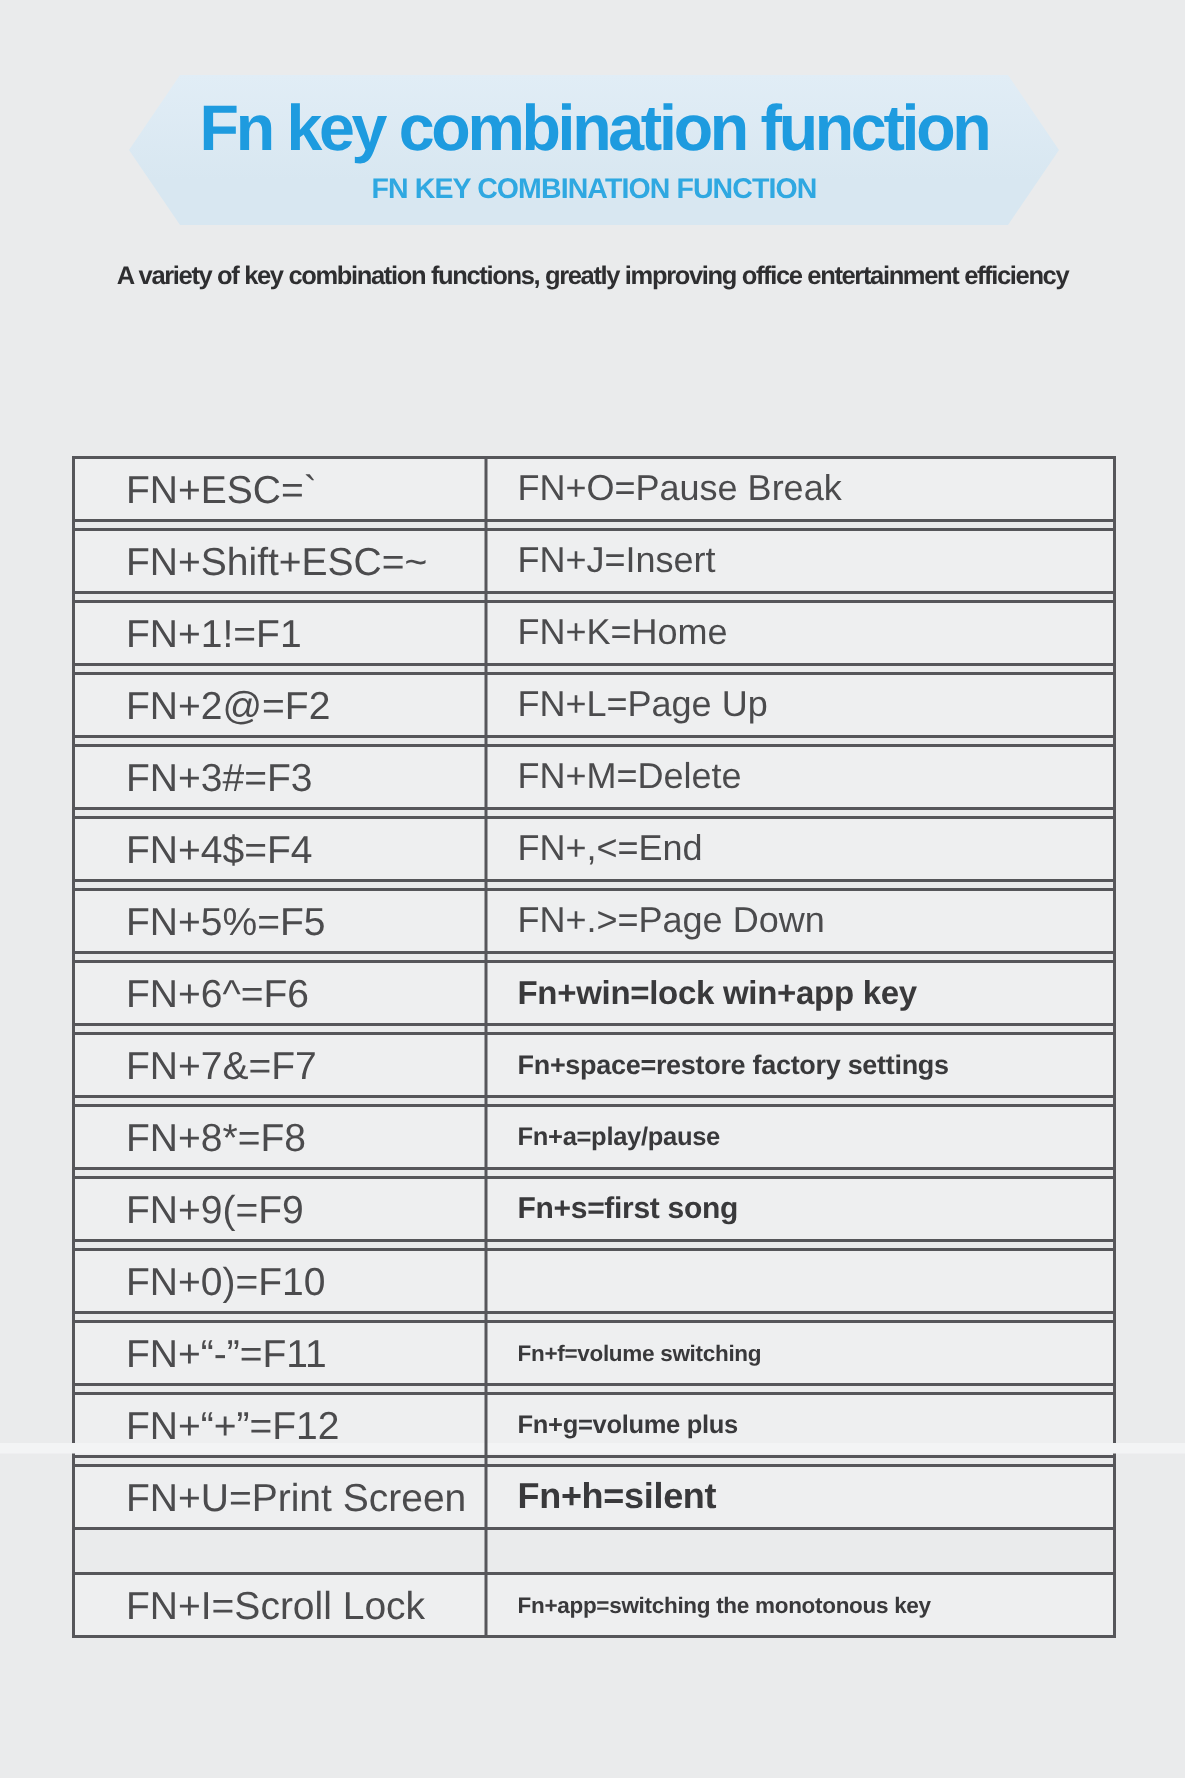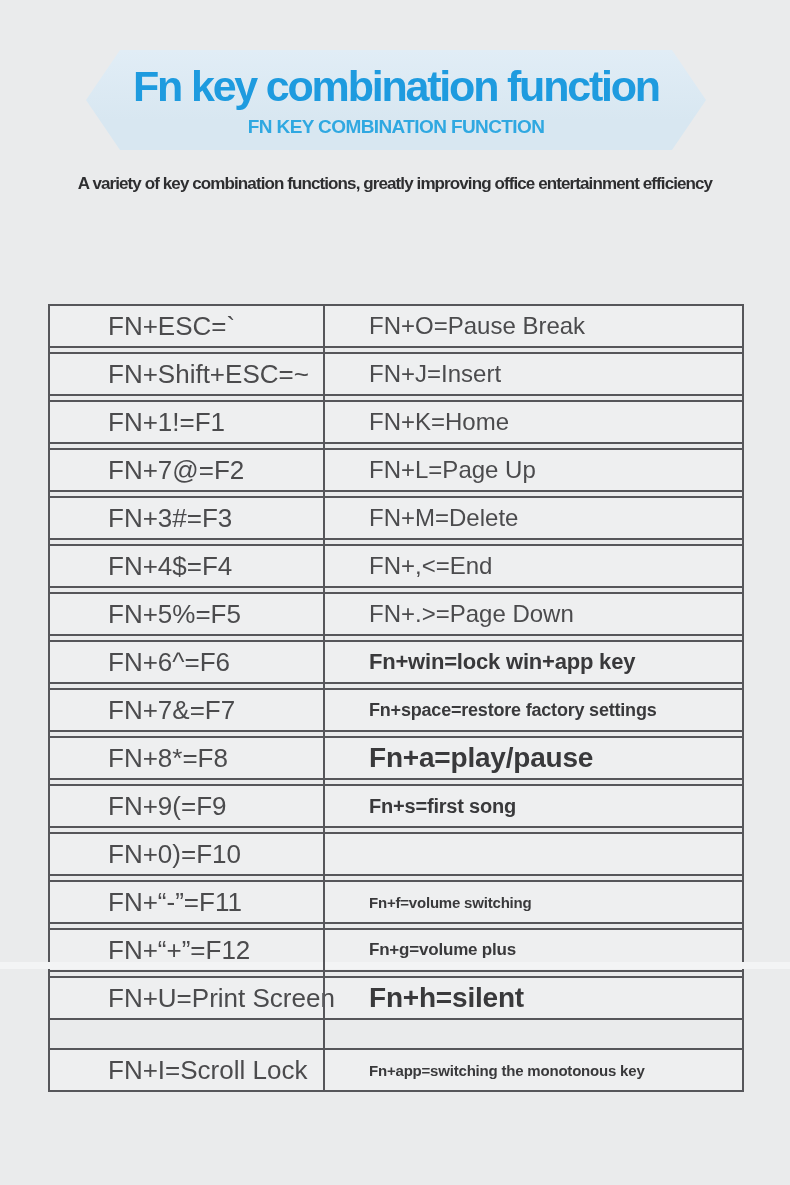--- a/index.html
+++ b/index.html
@@ -93,21 +93,20 @@
     background: var(--border-color);
     z-index: 2;
   }
   .trow {
     display: flex;
     height: 44px;
     margin-bottom: 4px;
     border-top: 2px solid var(--border-color);
     border-bottom: 2px solid var(--border-color);
     background: var(--cell-bg);
-    padding-left: 24px;
   }
   .trow:last-child { margin-bottom: 0; margin-top: 28px; }
   .cell {
     display: flex;
     align-items: center;
     white-space: nowrap;
     overflow: hidden;
   }
   .cl {
     width: 273px;
@@ -164,21 +163,21 @@
       </div>
       <div class="trow">
         <div class="cell cl">FN+Shift+ESC=~</div>
         <div class="cell cr reg">FN+J=Insert</div>
       </div>
       <div class="trow">
         <div class="cell cl">FN+1!=F1</div>
         <div class="cell cr reg">FN+K=Home</div>
       </div>
       <div class="trow">
-        <div class="cell cl">FN+7@=F2</div>
+        <div class="cell cl">FN+2@=F2</div>
         <div class="cell cr reg">FN+L=Page Up</div>
       </div>
       <div class="trow">
         <div class="cell cl">FN+3#=F3</div>
         <div class="cell cr reg">FN+M=Delete</div>
       </div>
       <div class="trow">
         <div class="cell cl">FN+4$=F4</div>
         <div class="cell cr reg">FN+,&lt;=End</div>
       </div>
@@ -189,40 +188,40 @@
       <div class="trow">
         <div class="cell cl">FN+6^=F6</div>
         <div class="cell cr b" style="font-size: 22px;">Fn+win=lock win+app key</div>
       </div>
       <div class="trow">
         <div class="cell cl">FN+7&amp;=F7</div>
         <div class="cell cr b" style="font-size: 18px;">Fn+space=restore factory settings</div>
       </div>
       <div class="trow">
         <div class="cell cl">FN+8*=F8</div>
-        <div class="cell cr b" style="font-size: 28px;">Fn+a=play/pause</div>
+        <div class="cell cr b" style="font-size: 17px;">Fn+a=play/pause</div>
       </div>
       <div class="trow">
         <div class="cell cl">FN+9(=F9</div>
         <div class="cell cr b" style="font-size: 20px;">Fn+s=first song</div>
       </div>
       <div class="trow">
         <div class="cell cl">FN+0)=F10</div>
       </div>
       <div class="trow">
         <div class="cell cl">FN+“-”=F11</div>
         <div class="cell cr b" style="font-size: 15px;">Fn+f=volume switching</div>
       </div>
       <div class="trow">
         <div class="cell cl">FN+“+”=F12</div>
         <div class="cell cr b" style="font-size: 17px;">Fn+g=volume plus</div>
       </div>
       <div class="trow">
         <div class="cell cl">FN+U=Print Screen</div>
-        <div class="cell cr b" style="font-size: 28px;">Fn+h=silent</div>
+        <div class="cell cr b" style="font-size: 24px;">Fn+h=silent</div>
       </div>
       <div class="trow">
         <div class="cell cl">FN+I=Scroll Lock</div>
         <div class="cell cr b" style="font-size: 15px;">Fn+app=switching the monotonous key</div>
       </div>
     </div>
 
   <div class="bottom-strip"></div>
 
 </div>

